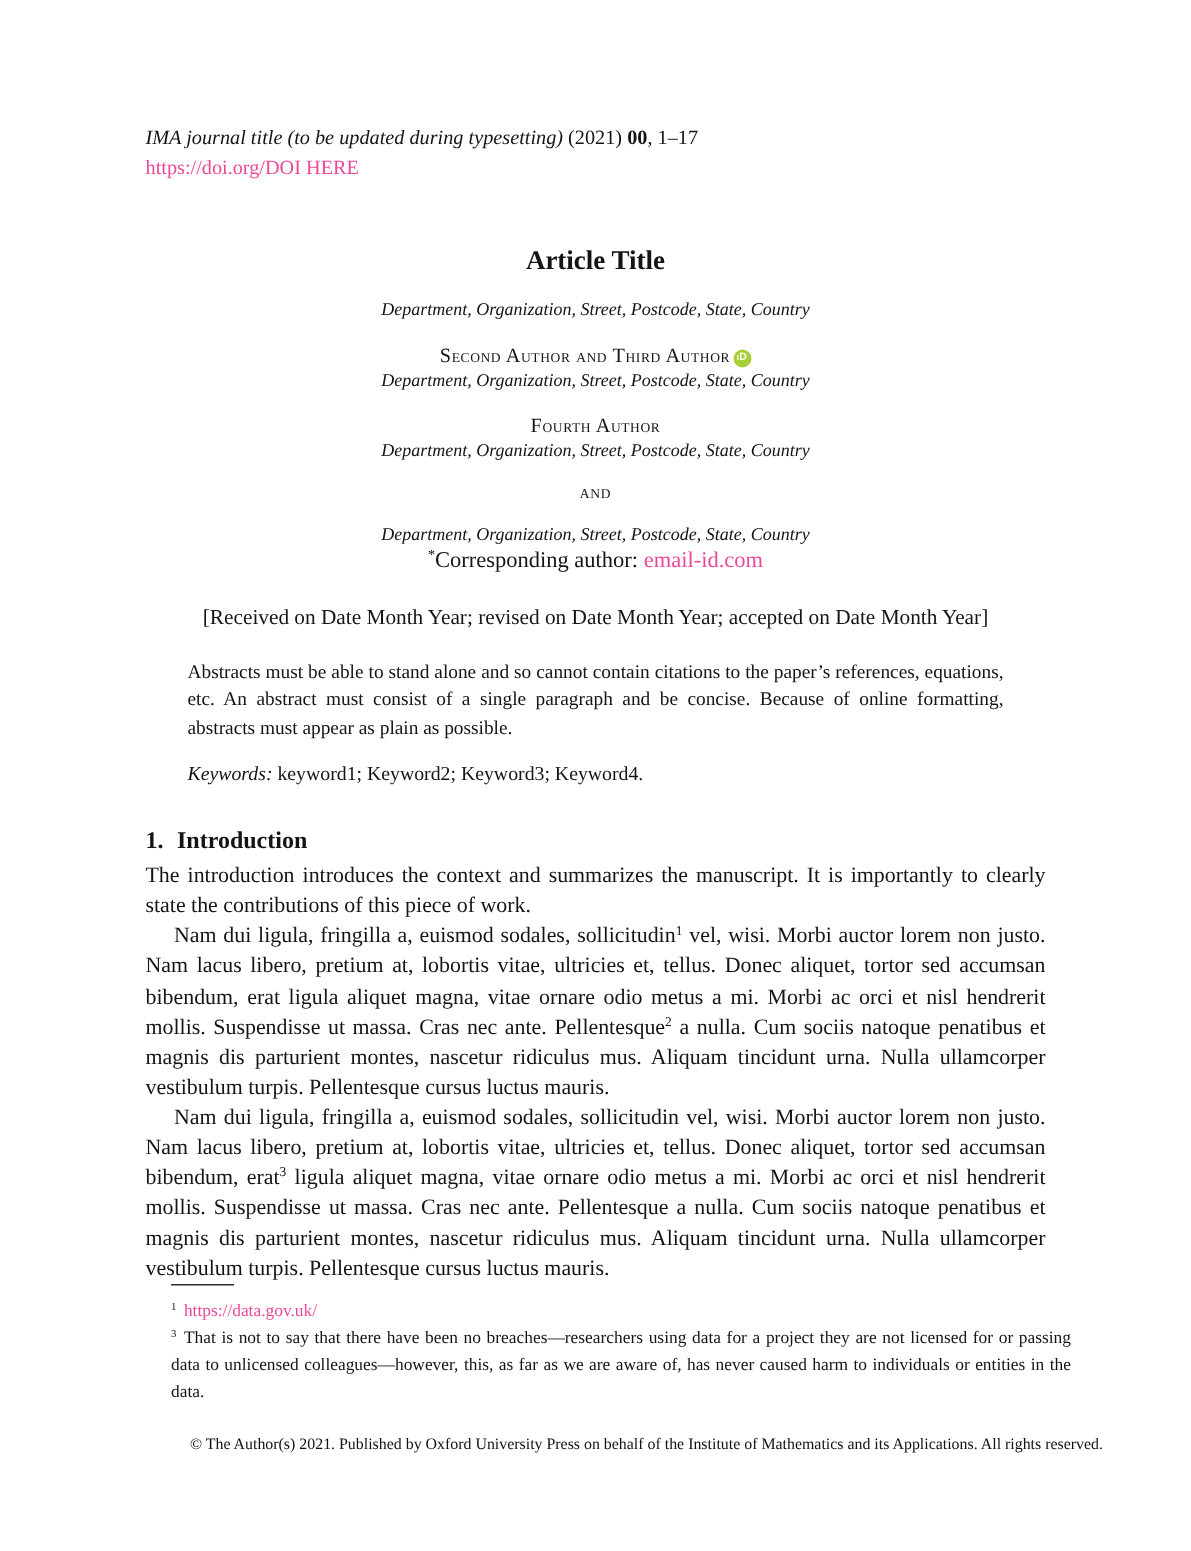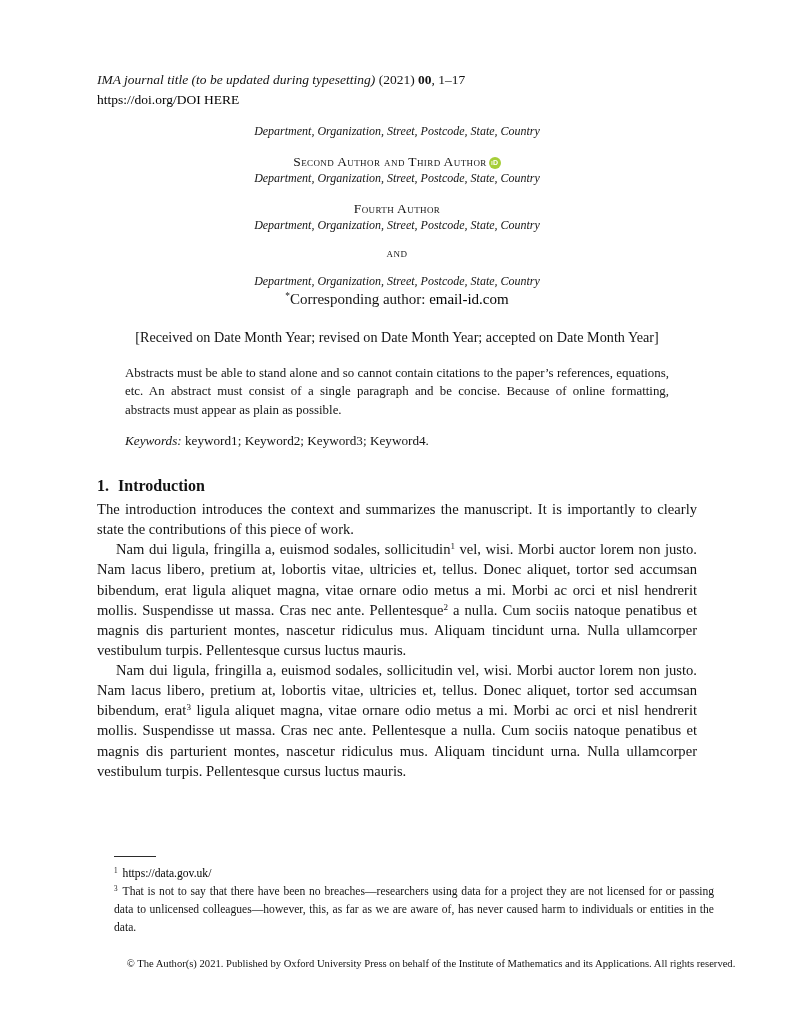--- a/index.html
+++ b/index.html
@@ -6,28 +6,28 @@
   html,body { background:#888; }
   .page {
     position:relative;
     width:794px; height:1034px;
     margin:0 auto;
     background:#ffffff;
     font-family:"Liberation Serif","DejaVu Serif",serif;
     color:#141414;
     overflow:hidden;
   }
-  .content { width:600px; margin:0 auto; padding-top:70px; }
+  .content { width:600px; margin:12px auto; padding-top:70px; }
 
   
   .masthead { font-size:13.5px; line-height:1.45; }
   .masthead .jt-italic { font-style:italic; }
   .masthead .jt-vol { font-weight:bold; }
   .doi-line { font-size:13.5px; line-height:1.45; }
-  a.link, .link { color:#000000; text-decoration:none; cursor:pointer; }
+  a.link, .link { color:#ec4899; text-decoration:none; cursor:pointer; }
 
   
   .article-title { margin-top:42px; text-align:center; font-size:18px; font-weight:bold; }
   .author-group { margin-top:15px; text-align:center; }
   .author-names { font-size:13.5px; font-variant:small-caps; letter-spacing:0.4px; }
   .affiliation { font-size:12px; font-style:italic; margin-top:1px; }
   .and-sep { margin-top:13px; margin-bottom:-2px; text-align:center; font-size:12.5px; font-variant:small-caps; letter-spacing:0.5px; }
   .orcid {
     display:inline-block; width:12px; height:12px; border-radius:50%;
     background:#A6CE39; color:#fff; font-size:7px; font-weight:bold;
@@ -64,20 +64,21 @@
 <div class="page">
   <div class="content">
 
     <div class="masthead">
       <span class="jt-italic">IMA journal title (to be updated during typesetting)</span><span> (2021) </span><span class="jt-vol">00</span><span>, 1–17</span>
     </div>
     <div class="doi-line">
       <a class="link">https://doi.org/DOI HERE</a>
     </div>
 
+    <h1 class="article-title">Article Title</h1>
 
     <div class="author-group">
       <div class="affiliation">Department, Organization, Street, Postcode, State, Country</div>
     </div>
 
     <div class="author-group">
       <div class="author-names"><span>Second Author and Third Author</span><span class="orcid">iD</span></div>
       <div class="affiliation">Department, Organization, Street, Postcode, State, Country</div>
     </div>
 

